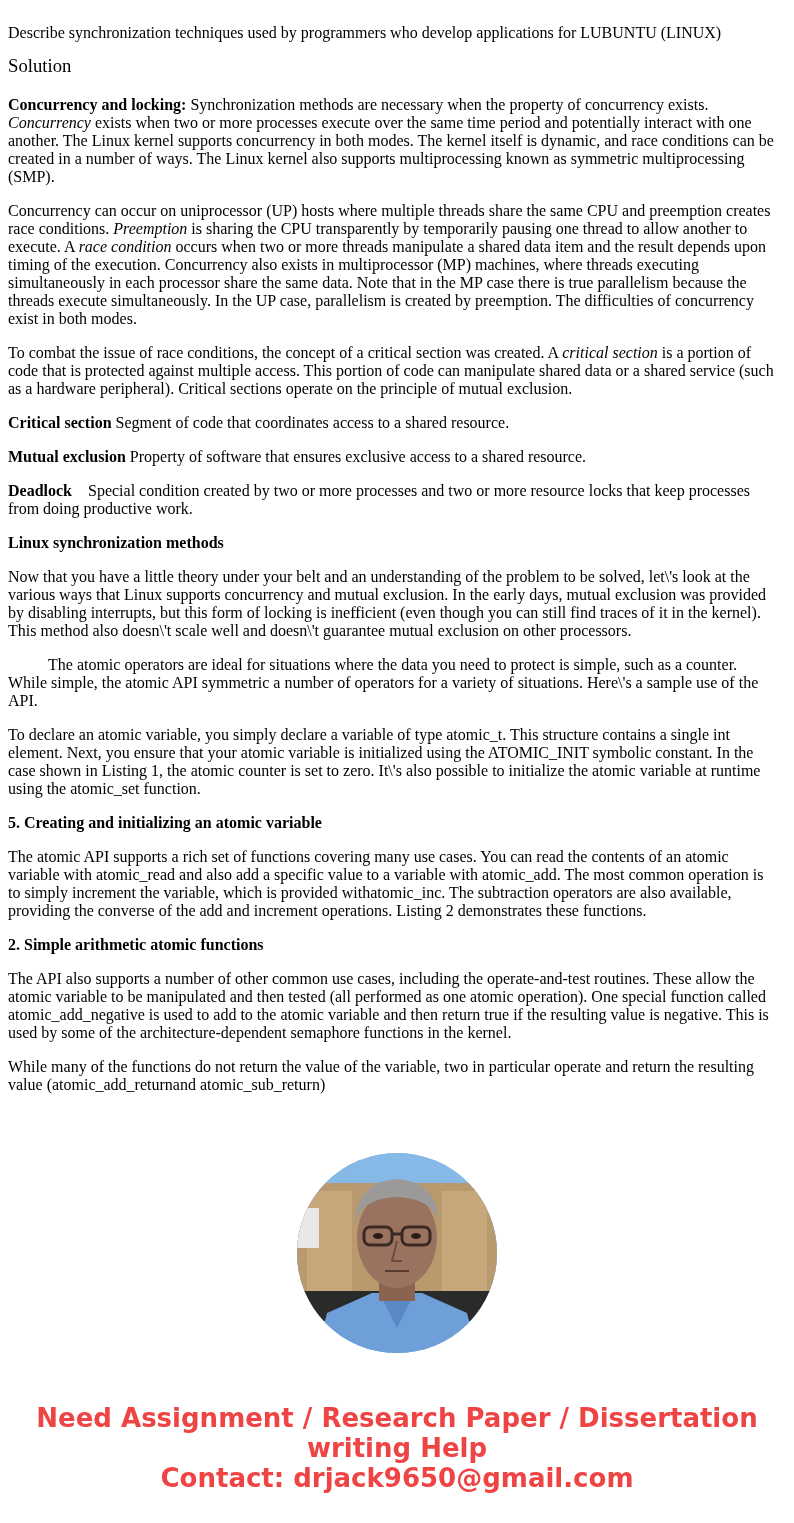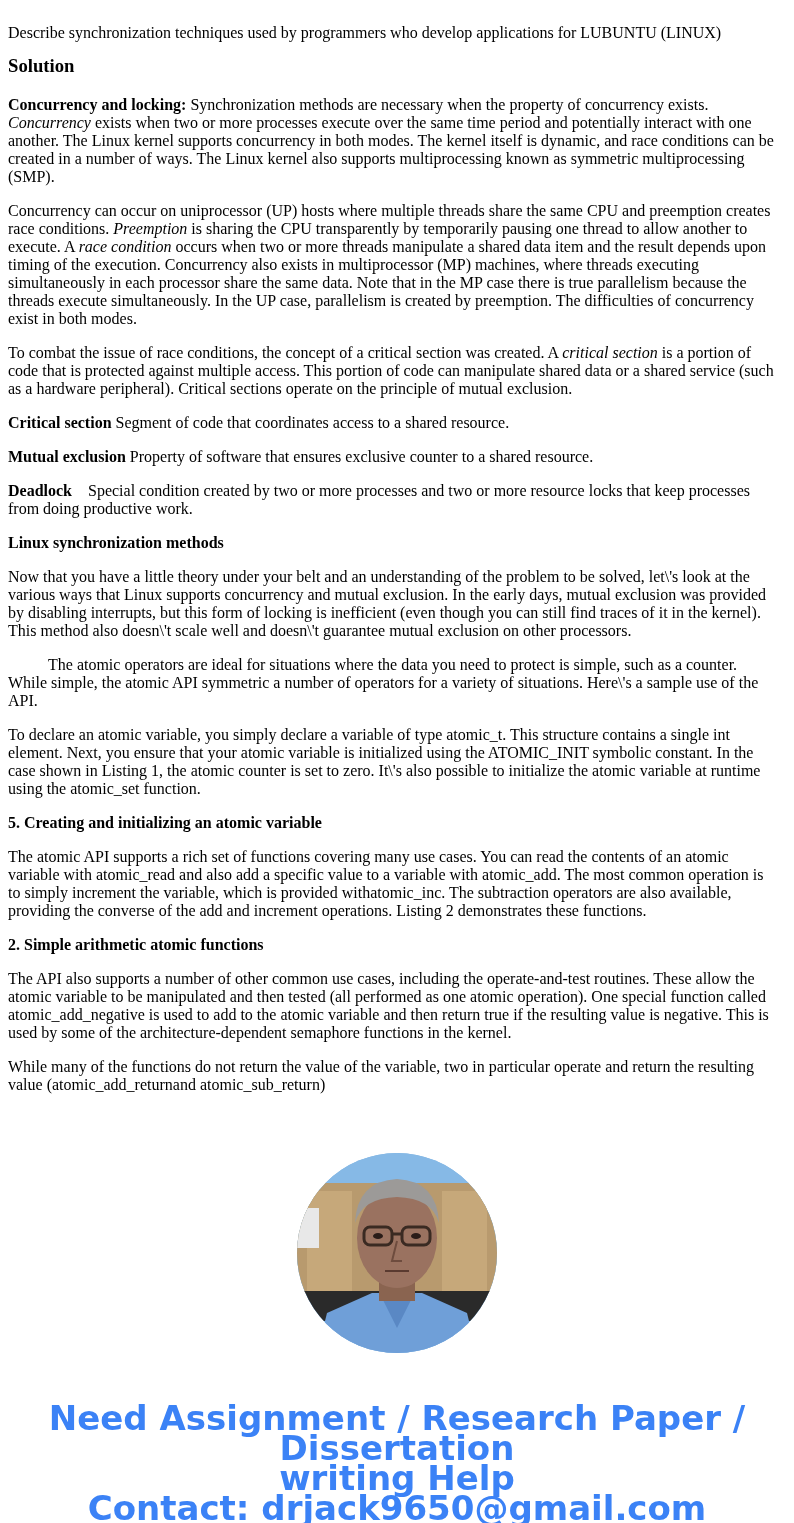--- a/index.html
+++ b/index.html
@@ -21,21 +21,21 @@
       position: absolute;
       left: 8px;
       top: 8px;
       width: 778px;
     }
     .question {
       margin: 16px 0 13px 0;
     }
     h3.solution {
       font-size: 18.7px;
-      font-weight: bold;
+      font-weight: normal;
       margin: 6px 0 19px 0;
       line-height: 22px;
     }
     p {
       margin: 0 11px 16px 0;
     }
     .indent {
       display: inline-block;
       width: 40px;
     }
@@ -53,43 +53,43 @@
       display: block;
     }
     .promo {
       position: absolute;
       left: 0;
       top: 1403px;
       width: 794px;
       text-align: center;
       font-family: "DejaVu Sans", sans-serif;
       font-weight: bold;
-      font-size: 34px;
+      font-size: 26px;
       line-height: 30px;
-      color: #3b82f6;
+      color: #ef4444;
     }
   </style>
 </head>
 <body>
 
 <div class="content">
   <div class="question">Describe synchronization techniques used by programmers who develop applications for LUBUNTU (LINUX)</div>
 
   <h3 class="solution">Solution</h3>
 
   <p><b>Concurrency and locking:</b><span> Synchronization methods are necessary when the property of concurrency exists. </span><i>Concurrency</i><span> exists when two or more processes execute over the same time period and potentially interact with one another. The Linux kernel supports concurrency in both modes. The kernel itself is dynamic, and race conditions can be created in a number of ways. The Linux kernel also supports multiprocessing known as symmetric multiprocessing (SMP).</span></p>
 
   <p><span>Concurrency can occur on uniprocessor (UP) hosts where multiple threads share the same CPU and preemption creates race conditions. </span><i>Preemption</i><span> is sharing the CPU transparently by temporarily pausing one thread to allow another to execute. A </span><i>race condition</i><span> occurs when two or more threads manipulate a shared data item and the result depends upon timing of the execution. Concurrency also exists in multiprocessor (MP) machines, where threads executing simultaneously in each processor share the same data. Note that in the MP case there is true parallelism because the threads execute simultaneously. In the UP case, parallelism is created by preemption. The difficulties of concurrency exist in both modes.</span></p>
 
   <p><span>To combat the issue of race conditions, the concept of a critical section was created. A </span><i>critical section</i><span> is a portion of code that is protected against multiple access. This portion of code can manipulate shared data or a shared service (such as a hardware peripheral). Critical sections operate on the principle of mutual exclusion.</span></p>
 
 
   <p><b>Critical section</b><span style="white-space:pre"> </span><span>Segment of code that coordinates access to a shared resource.</span></p>
 
-  <p><b>Mutual exclusion</b><span style="white-space:pre"> </span><span>Property of software that ensures exclusive counter to a shared resource.</span></p>
+  <p><b>Mutual exclusion</b><span style="white-space:pre"> </span><span>Property of software that ensures exclusive access to a shared resource.</span></p>
 
   <p><b>Deadlock</b><span style="white-space:pre">    </span><span>Special condition created by two or more processes and two or more resource locks that keep processes from doing productive work.</span></p>
 
   <p><b>Linux synchronization methods</b></p>
 
   <p>Now that you have a little theory under your belt and an understanding of the problem to be solved, let\'s look at the various ways that Linux supports concurrency and mutual exclusion. In the early days, mutual exclusion was provided by disabling interrupts, but this form of locking is inefficient (even though you can still find traces of it in the kernel). This method also doesn\'t scale well and doesn\'t guarantee mutual exclusion on other processors.</p>
 
   <p><span class="indent"></span><span>The atomic operators are ideal for situations where the data you need to protect is simple, such as a counter. While simple, the atomic API symmetric a number of operators for a variety of situations. Here\'s a sample use of the API.</span></p>
 
   <p>To declare an atomic variable, you simply declare a variable of type atomic_t. This structure contains a single int element. Next, you ensure that your atomic variable is initialized using the ATOMIC_INIT symbolic constant. In the case shown in Listing 1, the atomic counter is set to zero. It\'s also possible to initialize the atomic variable at runtime using the atomic_set function.</p>

